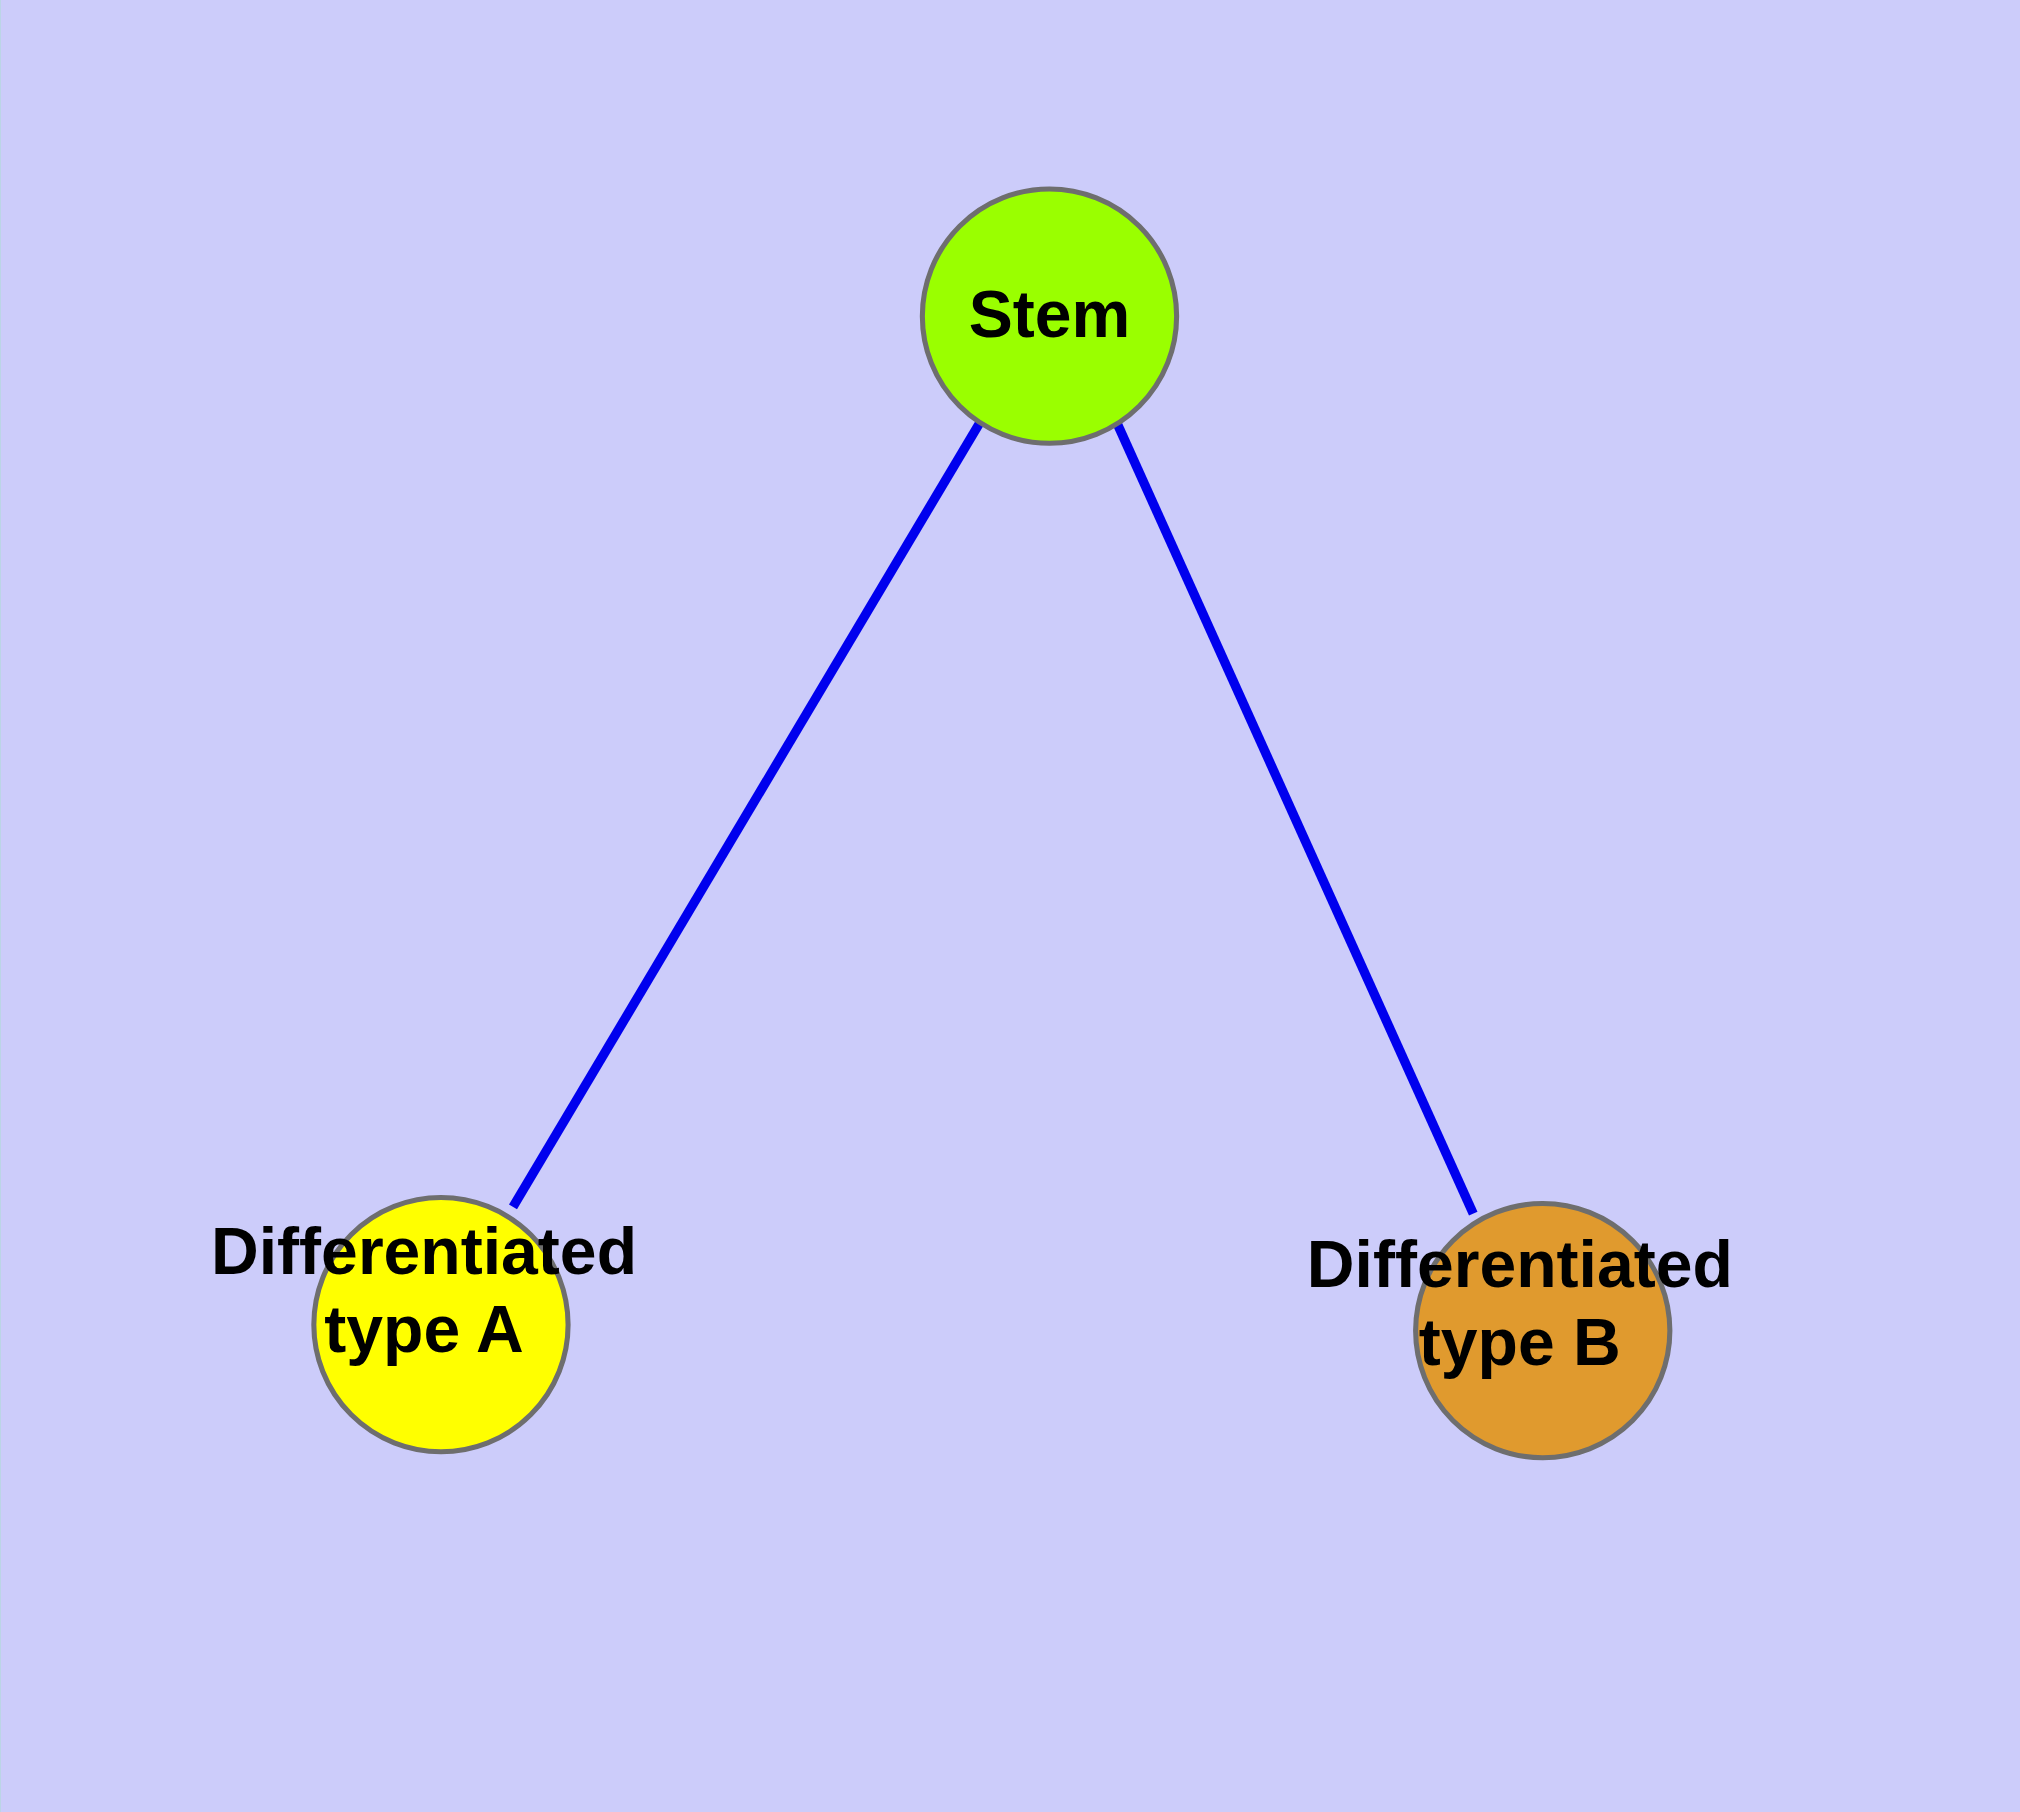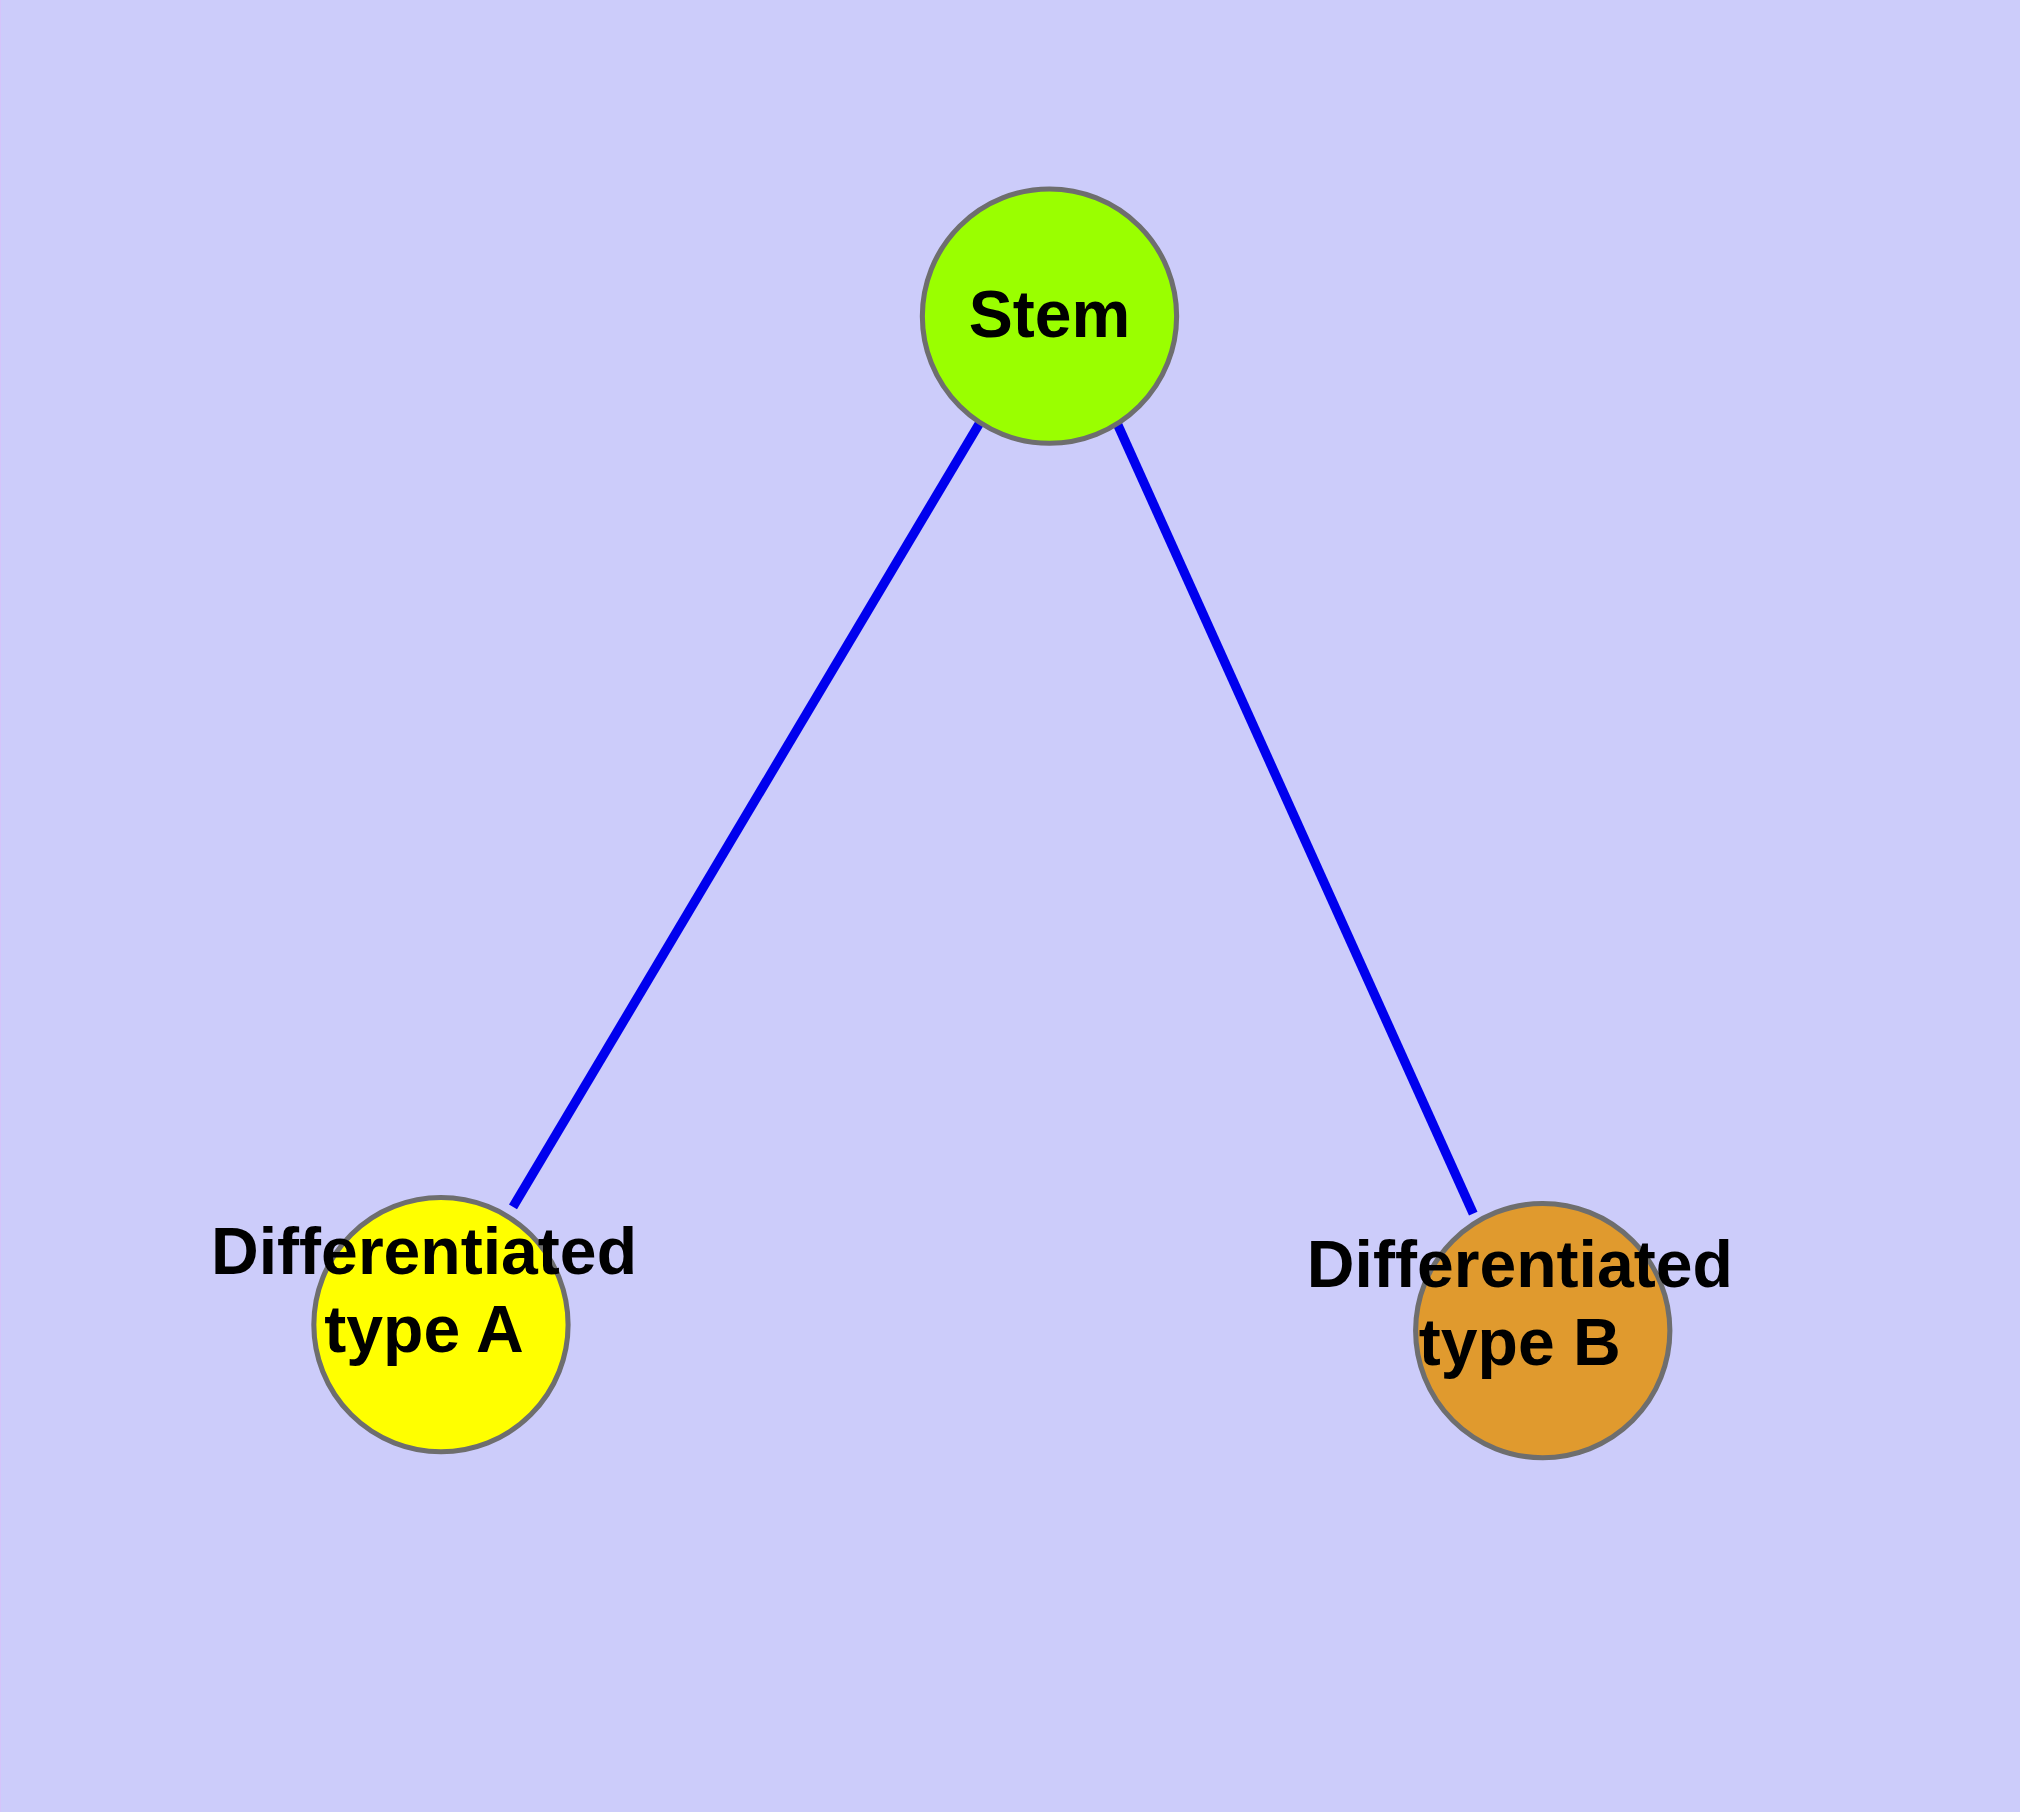--- a/index.html
+++ b/index.html
@@ -26,21 +26,21 @@
     font-family: "Liberation Sans", sans-serif;
     font-weight: bold;
     fill: #000000;
     text-anchor: middle;
     dominant-baseline: middle;
   }
 </style>
 </head>
 <body>
 
-<div id="canvas" style="background: #f0abfc;">
+<div id="canvas" style="background: #86efac;">
   <svg id="graph-svg" viewBox="0 0 2384 2138" xmlns="http://www.w3.org/2000/svg">
 
     <rect id="bg-rect" x="0" y="0" width="2384" height="2138" fill="#CCCCFA"></rect>
 
     <g id="edges-layer">
         <line x1="1155" y1="500" x2="605" y2="1424" stroke="#0000EE" stroke-width="11" stroke-linecap="butt"></line>
         <line x1="1318" y1="500" x2="1738" y2="1432" stroke="#0000EE" stroke-width="11" stroke-linecap="butt"></line>
       </g>
     <g id="nodes-layer">
         <circle cx="1238" cy="373" r="150" fill="#9AFF00" stroke="#6E6E6E" stroke-width="6"></circle>

